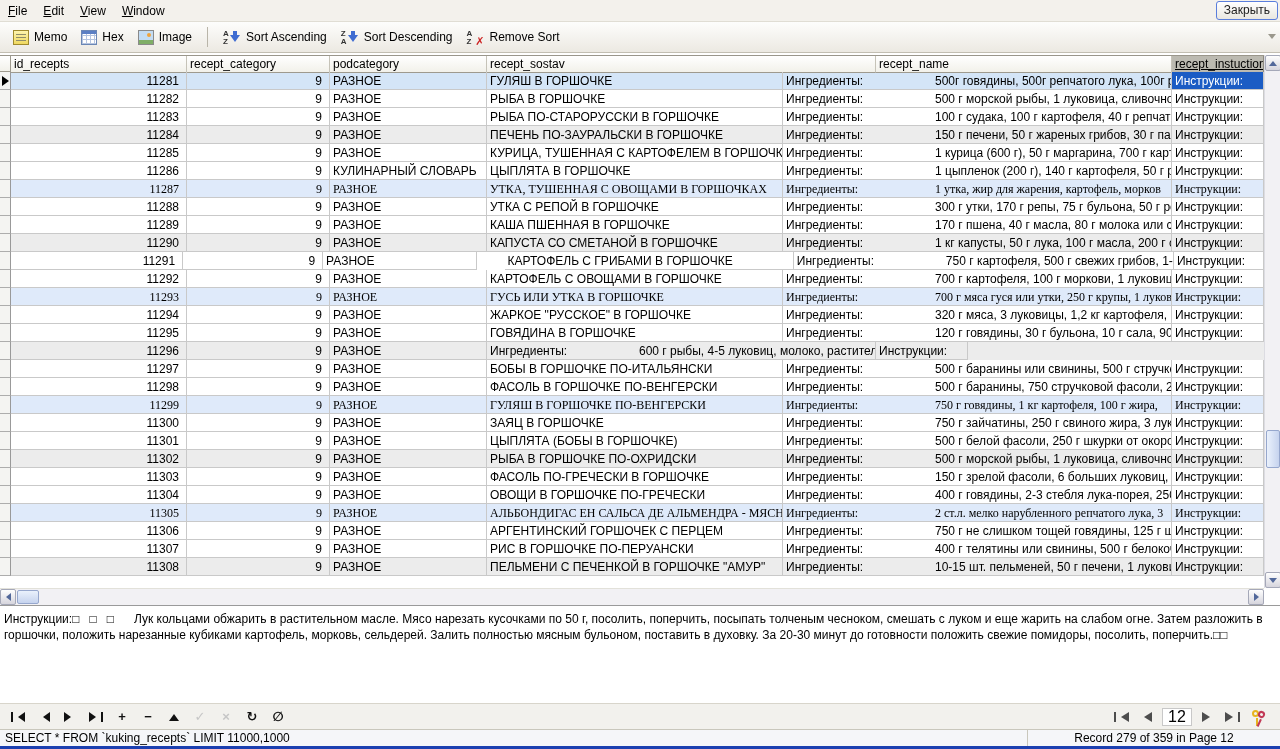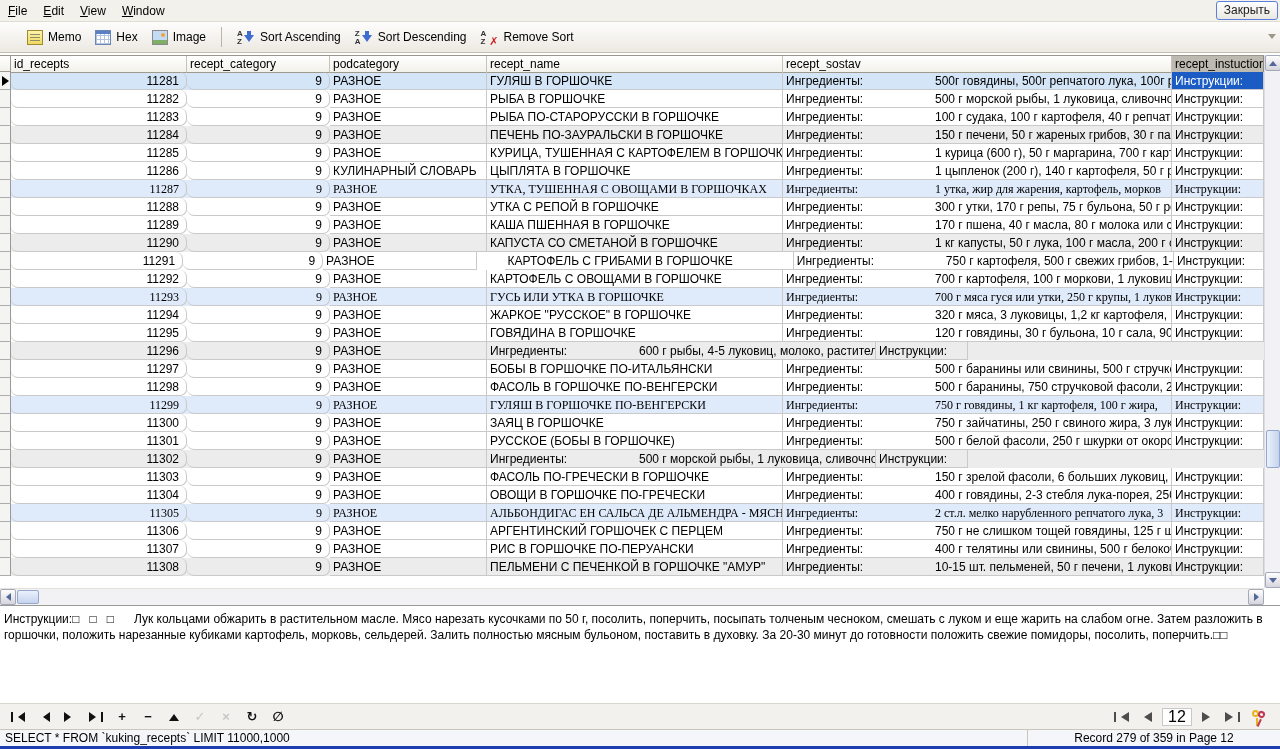--- a/index.html
+++ b/index.html
@@ -12,21 +12,21 @@
     background:#f3f1ec; border-bottom:1px solid #e0ddd4; display:flex; align-items:center; }
   .menu-item { padding:3px 8px; cursor:default; }
   .menu-item .u { text-decoration:underline; }
   .close-btn { position:absolute; top:1px; right:2px; height:19px; padding:1px 7px 2px;
     background:linear-gradient(180deg,#ffffff,#e9e7e0); border:1px solid #5a7edc; border-radius:3px;
     font-size:12px; color:#222; }
 
   
   .toolbar { position:absolute; left:0; top:22px; width:1280px; height:31px;
     background:linear-gradient(180deg,#fdfdfc 0%,#ece9e2 100%); border-bottom:1px solid #c2beb2;
-    display:flex; align-items:center; padding-left:20px; }
+    display:flex; align-items:center; padding-left:6px; }
   .tb-btn { display:flex; align-items:center; gap:5px; padding:3px 7px; border-radius:3px; cursor:default; }
   .tb-sep { width:1px; height:20px; background:#b9b5a9; margin:0 8px; }
   .tb-overflow { position:absolute; right:4px; top:12px; width:0; height:0;
     border:4px solid transparent; border-top:5px solid #9a978c; }
   
   .ic { position:relative; width:16px; height:15px; flex:none; }
   .memo-ic { background:linear-gradient(180deg,#fdf4ad,#efd860); border:1px solid #a08a2e; }
   .memo-ic::before { content:""; position:absolute; left:2px; right:2px; top:3px; height:8px;
     background:repeating-linear-gradient(180deg,#8f8c6a 0 1px,transparent 1px 3px); }
   .hex-ic { background:#fff; border:1px solid #6b87b5;
@@ -51,21 +51,21 @@
     padding:1px 3px 0; overflow:hidden; white-space:nowrap; cursor:default; }
   .hcell.sel-col { background:#bcbab1; border-right:1px solid #8d8a80; }
   .hsel { background:linear-gradient(180deg,#ffffff,#f2f1ea); border-right:1px solid #9e9a8e; border-bottom:1px solid #9e9a8e; }
   .grid-body { }
   .grow { display:flex; height:18px; background:#fff; }
   .grow.stripe-blue { background:#dfeafa;font-family:Liberation Serif, serif; }
   .grow.stripe-gray { background:#ececec; }
   .grow.current { background:#d4e5f7; }
   .gcell { height:18px; border-right:1px solid #c9c9c9; border-bottom:1px solid #c9c9c9;
     padding:2px 4px 0 3px; overflow:hidden; white-space:nowrap; position:relative; cursor:default; }
-  .gcell.num { text-align:right; padding-right:7px;border-radius:7px; }
+  .gcell.num { text-align:right; padding-right:7px; }
   .gsel { background:#f4f4f2; border-right:1px solid #999; border-bottom:1px solid #adadad;
     position:relative; flex:none; }
   .rowmark { position:absolute; left:2px; top:4px; width:0; height:0;
     border:5px solid transparent; border-left:7px solid #000; }
   .gcell .prefix { position:absolute; left:3px; top:2px; }
   .gcell .ing { position:absolute; left:152px; top:2px; white-space:nowrap; }
   .gcell.cellsel { background:#1b5cc4; color:#fff; }
 
   
   .vscroll { position:absolute; right:0; top:55px; width:16px; height:533px; background:#f2f1f4;
@@ -181,23 +181,23 @@
       </div>
       <span class="tb-overflow"></span>
   </div>
 
   <div class="grid">
     <div class="grid-header" id="grid-header">
         <div class="hsel" style="width: 11px;"></div>
         <div class="hcell" style="width: 176px;">id_recepts</div>
         <div class="hcell" style="width: 143px;">recept_category</div>
         <div class="hcell" style="width: 157px;">podcategory</div>
+        <div class="hcell" style="width: 389px;">recept_sostav</div>
         <div class="hcell" style="width: 296px;">recept_name</div>
-        <div class="hcell" style="width: 389px;">recept_sostav</div>
-        <div class="hcell sel-col" style="width: 92px;">recept_instuction</div>
+        <div class="hcell sel-col" style="width: 92px; text-decoration: underline;">recept_instuction</div>
       </div>
     <div class="grid-body" id="grid-body">
         <div class="grow current">
           <div class="gsel" style="width: 11px;">
             <span class="rowmark"></span>
           </div>
           <div class="gcell num" style="width: 176px;">11281</div>
           <div class="gcell num" style="width: 143px;">9</div>
           <div class="gcell " style="width: 157px;">РАЗНОЕ</div>
           <div class="gcell " style="width: 296px;">ГУЛЯШ В ГОРШОЧКЕ</div>
@@ -432,32 +432,33 @@
             <span class="prefix">Ингредиенты:</span>
             <span class="ing">750 г зайчатины, 250 г свиного жира, 3 луков</span>
           </div>
           <div class="gcell" style="width: 92px;">Инструкции:</div>
         </div>
         <div class="grow">
           <div class="gsel" style="width: 11px;"></div>
           <div class="gcell num" style="width: 176px;">11301</div>
           <div class="gcell num" style="width: 143px;">9</div>
           <div class="gcell " style="width: 157px;">РАЗНОЕ</div>
-          <div class="gcell " style="width: 296px;">РУССКОЕ (БОБЫ В ГОРШОЧКЕ)</div>
+          <div class="gcell " style="width: 296px;">ЦЫПЛЯТА (БОБЫ В ГОРШОЧКЕ)</div>
           <div class="gcell" style="width: 389px;">
             <span class="prefix">Ингредиенты:</span>
             <span class="ing">500 г белой фасоли, 250 г шкурки от окорока,</span>
           </div>
           <div class="gcell" style="width: 92px;">Инструкции:</div>
         </div>
         <div class="grow stripe-gray">
           <div class="gsel" style="width: 11px;"></div>
           <div class="gcell num" style="width: 176px;">11302</div>
           <div class="gcell num" style="width: 143px;">9</div>
           <div class="gcell " style="width: 157px;">РАЗНОЕ</div>
+          <div class="gcell " style="width: 296px;">РЫБА В ГОРШОЧКЕ ПО-ОХРИДСКИ</div>
           <div class="gcell" style="width: 389px;">
             <span class="prefix">Ингредиенты:</span>
             <span class="ing">500 г морской рыбы, 1 луковица, сливочное м</span>
           </div>
           <div class="gcell" style="width: 92px;">Инструкции:</div>
         </div>
         <div class="grow">
           <div class="gsel" style="width: 11px;"></div>
           <div class="gcell num" style="width: 176px;">11303</div>
           <div class="gcell num" style="width: 143px;">9</div>

